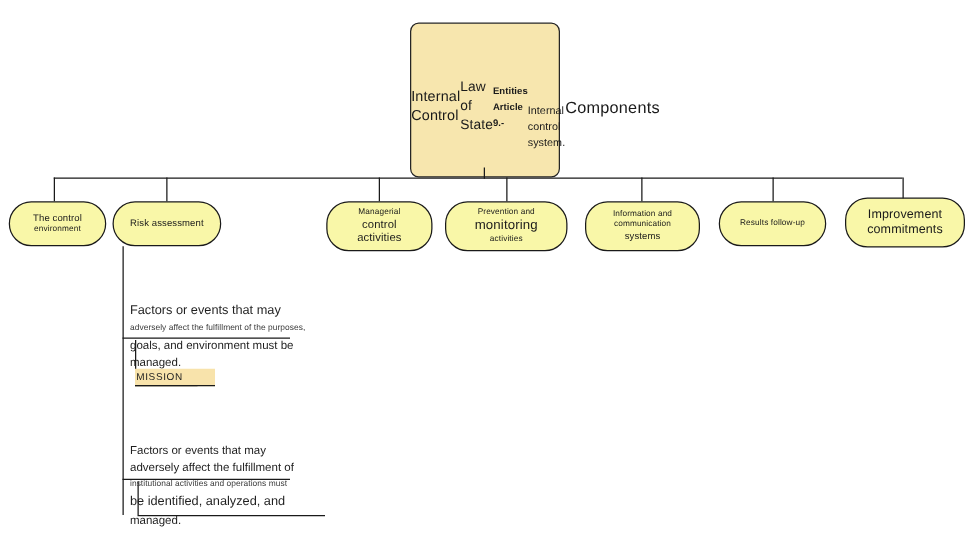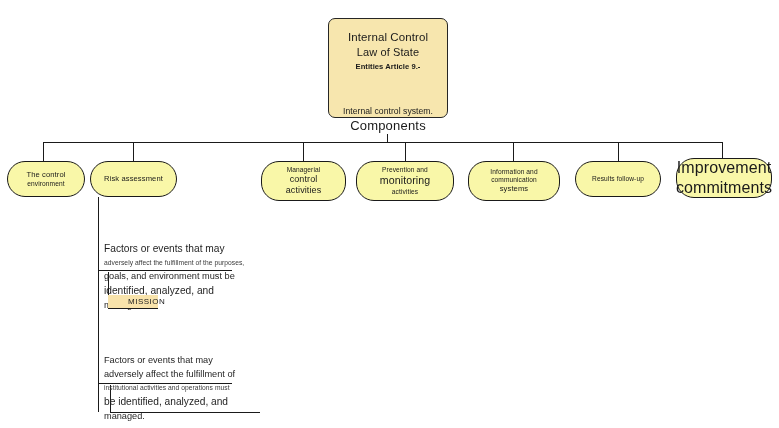--- a/index.html
+++ b/index.html
@@ -8,26 +8,26 @@
     background:#ffffff;
     font-family:"Liberation Sans", sans-serif;
     color:#1a1a1a;
     overflow:hidden;
   }
   #canvas{position:relative;width:779px;height:428px;}
 
   
   .root-box{
     position:absolute;
-    left:328px;top:18px;width:120px;height:100px;
+    left:328px;top:18px;width:120px;height:124px;
     background:#f7e6ae;
     border:1.4px solid #262626;
     border-radius:7px;
     box-sizing:border-box;
-    display:flex;flex-direction:column;align-items:center;
+    display:flex;flex-direction:row;align-items:center;
     padding-top:11px;
   }
   .root-l1{font-size:11.5px;line-height:15px;letter-spacing:.1px;}
   .root-l2{font-size:11px;line-height:15px;letter-spacing:.1px;}
   .root-l3{font-size:7.6px;line-height:13px;font-weight:600;letter-spacing:.05px;}
   .root-l4{font-size:8.6px;line-height:13px;letter-spacing:.05px;margin-top:32px;}
   .root-comp{font-size:13px;letter-spacing:.2px;}
 
   
   .ln{position:absolute;background:#1a1a1a;}
@@ -42,40 +42,40 @@
     border-radius:18px;
     box-sizing:border-box;
     display:flex;flex-direction:column;align-items:center;justify-content:center;
     text-align:center;
     line-height:1.25;
   }
   .t-xs{font-size:6.6px;letter-spacing:.1px;}
   .t-sm{font-size:7.6px;letter-spacing:.1px;}
   .t-md{font-size:9px;letter-spacing:.1px;}
   .t-lg{font-size:10.6px;letter-spacing:.1px;}
-  .t-xl{font-size:16px;letter-spacing:.1px;}
+  .t-xl{font-size:10px;letter-spacing:.1px;}
 
   
   .para{position:absolute;width:145px;color:#1f1f1f;margin-top:28px;}
   .para div{white-space:nowrap;}
   .p-lg{font-size:10.2px;line-height:15px;}
   .p-md{font-size:9.2px;line-height:14px;}
   .p-sm{font-size:6.7px;line-height:13px;color:#3a3a3a;letter-spacing:.05px;}
 
   
   .tag{
     position:absolute;
     box-sizing:border-box;
     display:flex;align-items:center;
     font-size:8px;letter-spacing:.5px;color:#222;
   }
   .tag-mission{
-    left:108px;top:295px;width:50px;height:14px;
+    left:108px;top:295px;width:64px;height:14px;
     background:#f8e3ab;
-    justify-content:flex-start;padding-left:20px;
+    justify-content:flex-start;padding-left:1px;
     border-bottom:1.2px solid #1a1a1a;
   }
   .tag-op{
     left:120px;top:399px;width:140px;height:14px;
     background:linear-gradient(to right,#e3c488 0%,#f0dcae 55%,#f7ecd0 100%);
     justify-content:center;
     border-bottom:1.2px solid #1a1a1a;
   }
 </style>
 </head>
@@ -148,21 +148,20 @@
 
   <div class="ln hline" style="left:98px;top:383px;width:134px;"></div>
 
   <div class="ln vline" style="left:110px;top:385px;height:27px;"></div>
   <div class="ln hline" style="left:110px;top:412px;width:150px;"></div>
 
   <div class="para" style="left:104px;top:213px;">
     <div class="p-lg">Factors or events that may</div>
     <div class="p-sm">adversely affect the fulfillment of the purposes,</div>
     <div class="p-md">goals, and environment must be</div>
-    <div class="p-lg">identified, analyzed, and</div>
     <div class="p-md">managed.</div>
   </div>
 
   <div class="tag tag-mission">
     <span>MISSION</span>
   </div>
 
   <div class="para" style="left:104px;top:325px;">
     <div class="p-md">Factors or events that may</div>
     <div class="p-md">adversely affect the fulfillment of</div>

